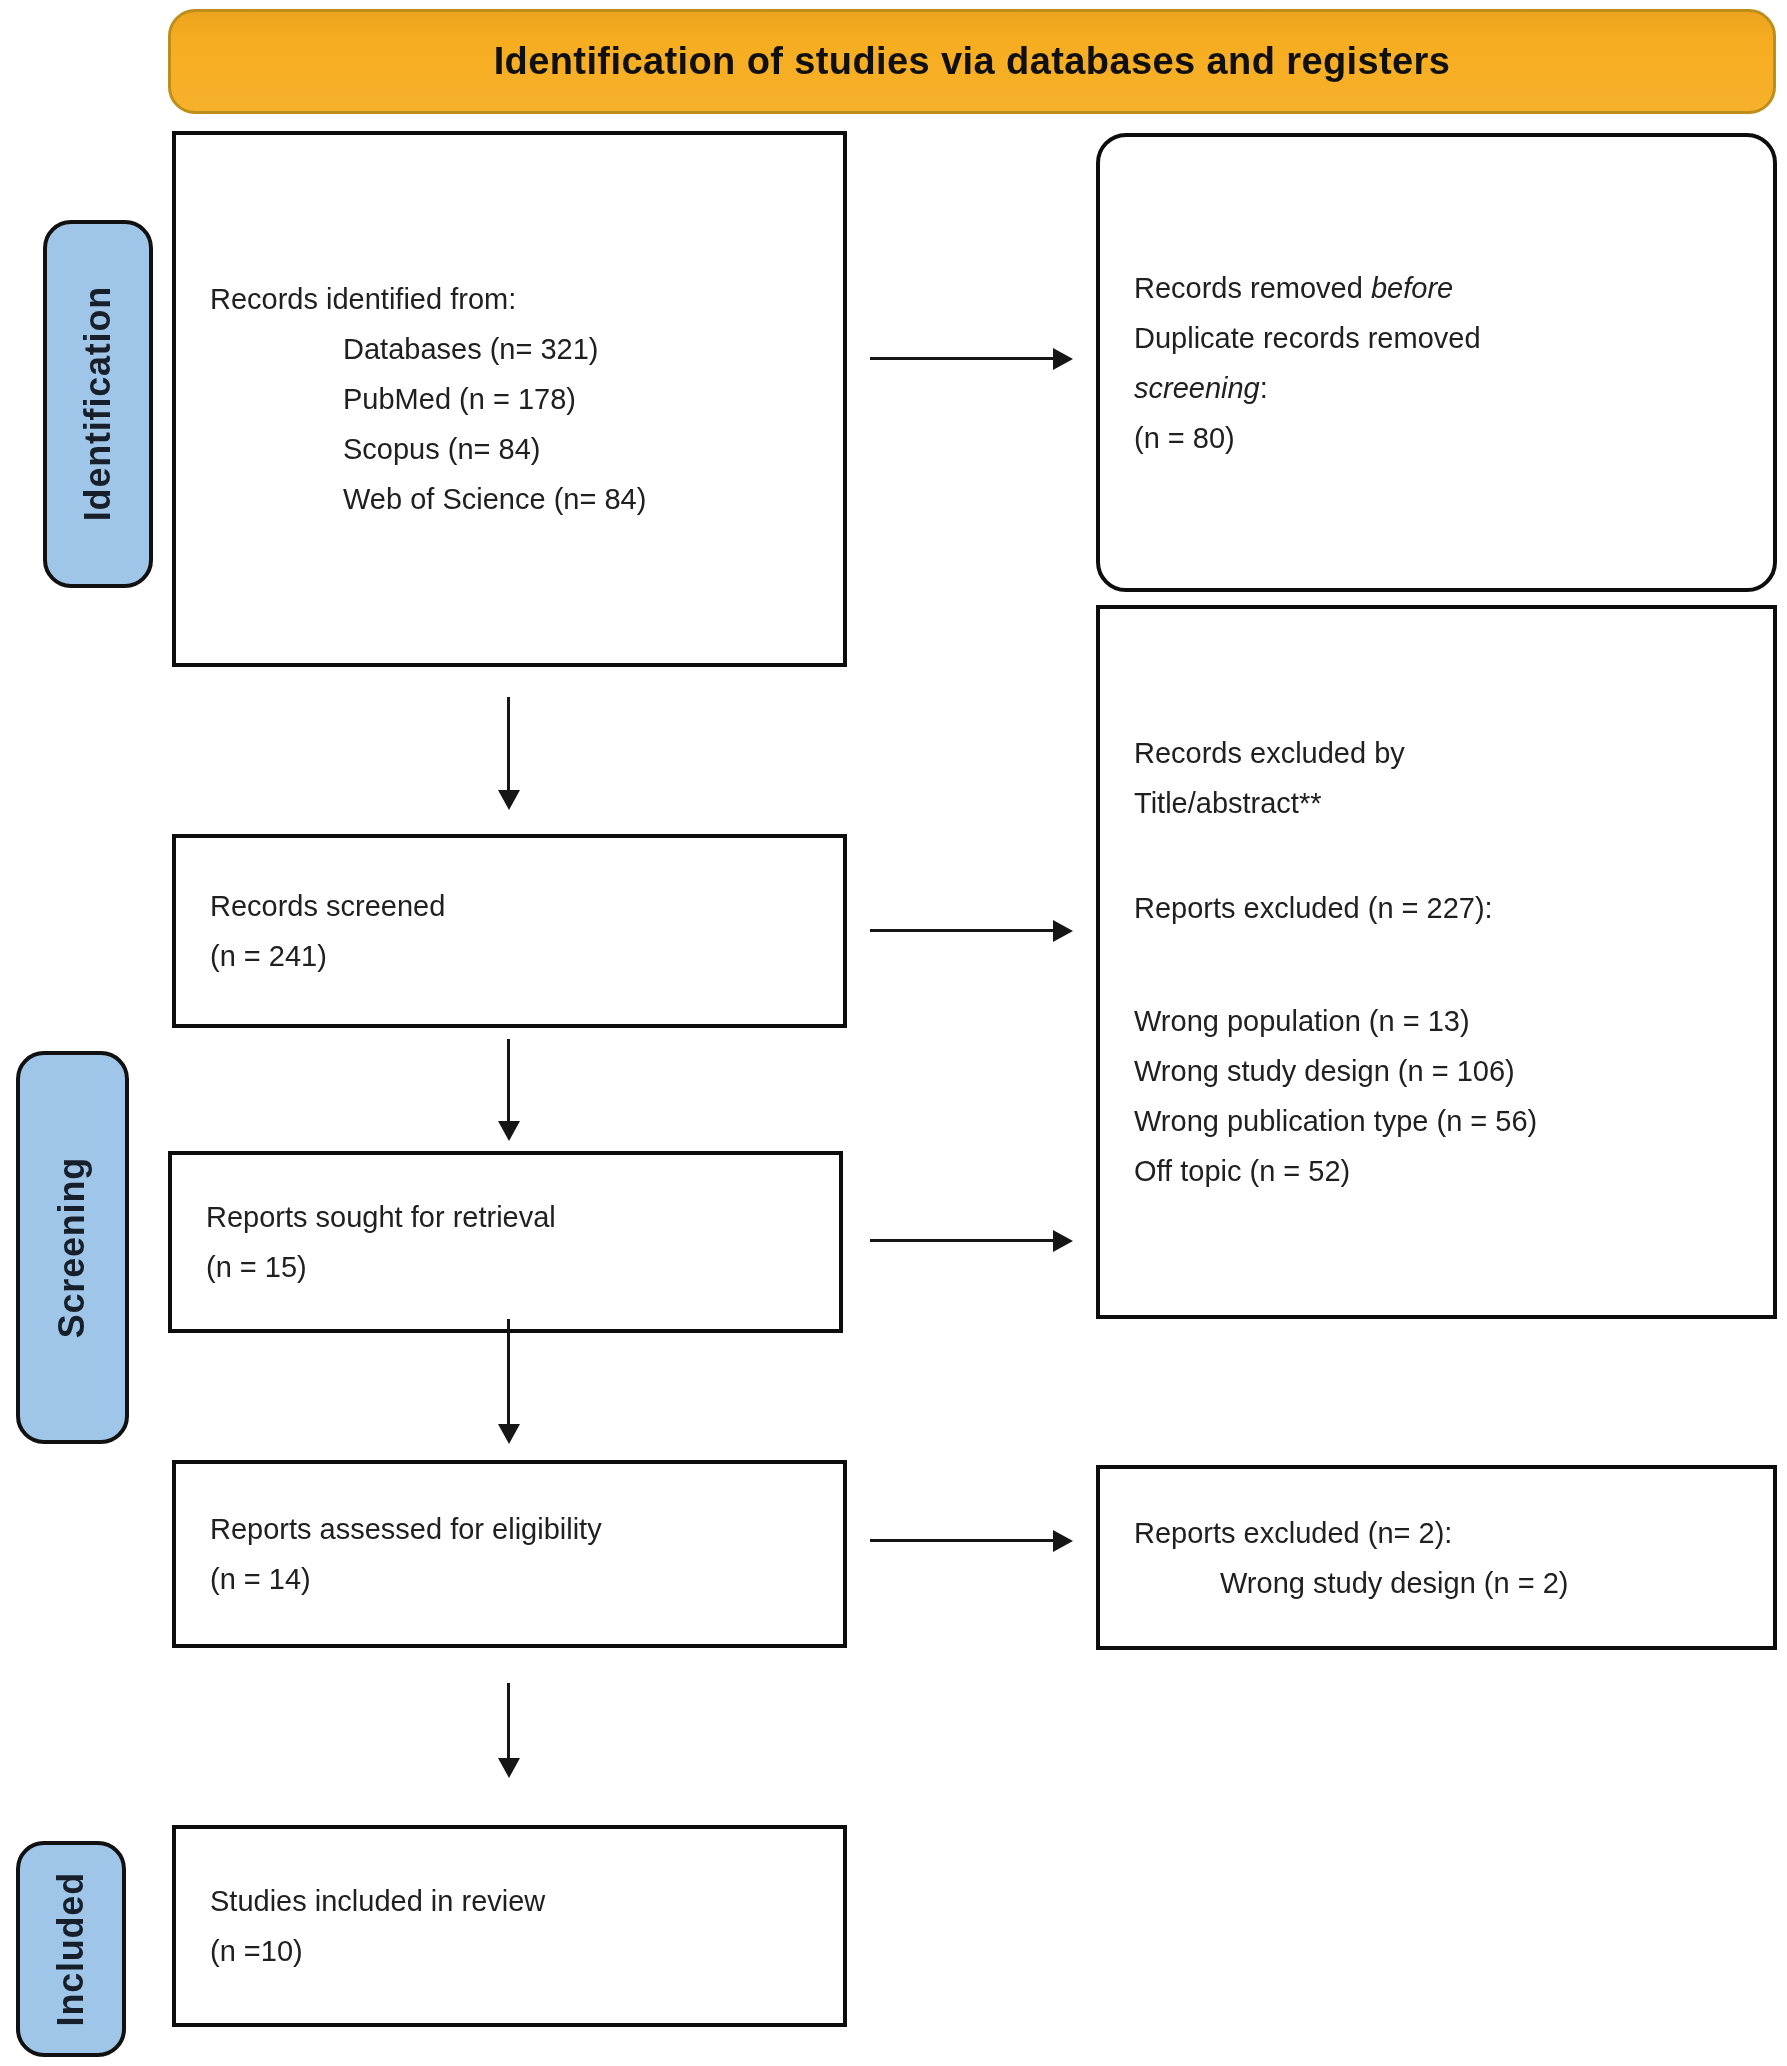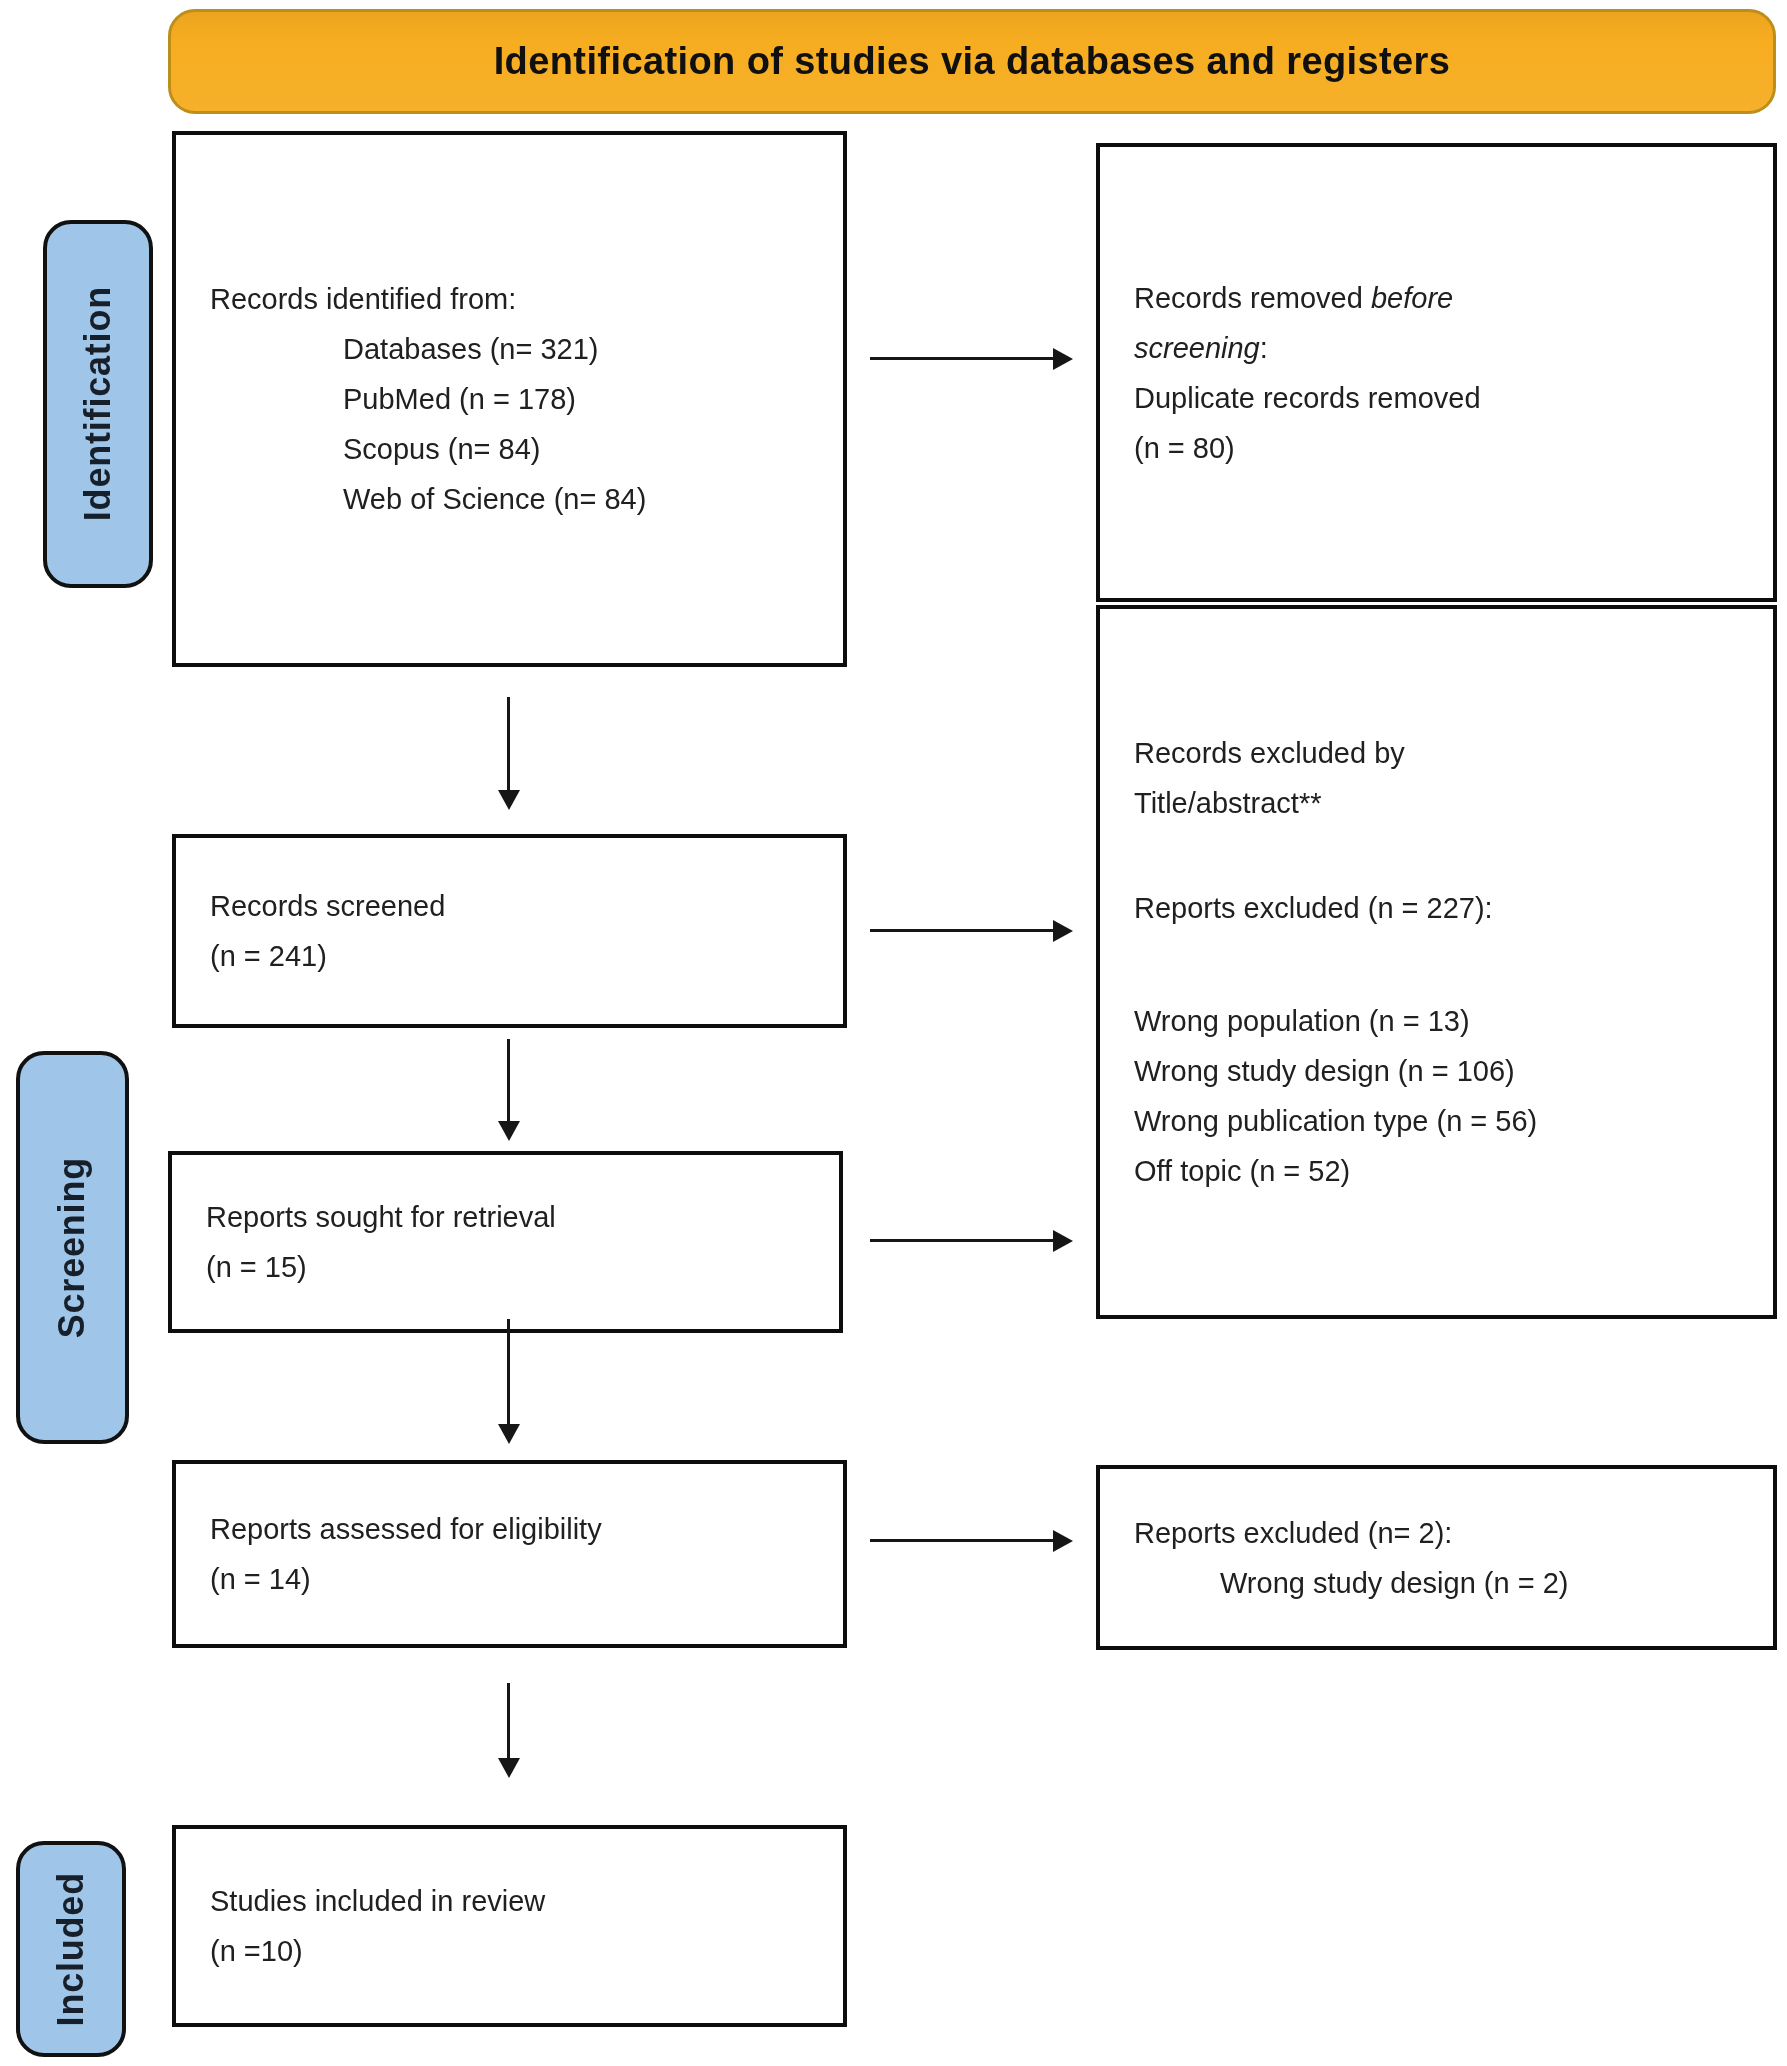--- a/index.html
+++ b/index.html
@@ -88,21 +88,21 @@
   .indent-sm{ padding-left: 86px; }
   .it { font-style: italic; }
   .spacer-sm { height: 55px; }
   .spacer-md { height: 63px; }
 
   #box-records-identified { left: 172px;  top: 131px;  width: 675px; height: 536px; }
   #box-records-screened   { left: 172px;  top: 834px; width: 675px; height: 194px; }
   #box-reports-sought     { left: 168px;  top: 1151px; width: 675px; height: 182px; }
   #box-reports-assessed   { left: 172px;  top: 1460px; width: 675px; height: 188px; }
   #box-studies-included   { left: 172px;  top: 1825px; width: 675px; height: 202px; }
-  #box-records-removed    { left: 1096px; top: 143px;  width: 681px; height: 459px; }
+  #box-records-removed    { left: 1096px; top: 133px;  width: 681px; height: 459px; border-radius: 30px; }
   #box-records-excluded   { left: 1096px; top: 605px;  width: 681px; height: 714px; }
   #box-reports-excluded   { left: 1096px; top: 1465px; width: 681px; height: 185px; }
 
   
   .varrow {
     position: absolute;
     width: 25px;
   }
   .varrow .shaft {
     position: absolute;
@@ -209,22 +209,22 @@
   <div class="box" id="box-studies-included">
     <div class="content">
       <div class="line">Studies included in review</div>
       <div class="line">(n =10)</div>
     </div>
   </div>
 
   <div class="box" id="box-records-removed">
     <div class="content">
       <div class="line"><span>Records removed </span><span class="it">before</span></div>
+      <div class="line">Duplicate records removed</div>
       <div class="line"><span class="it">screening</span><span>:</span></div>
-      <div class="line">Duplicate records removed</div>
       <div class="line">(n = 80)</div>
     </div>
   </div>
 
   <div class="box" id="box-records-excluded">
     <div class="content">
       <div class="line">Records excluded by</div>
       <div class="line">Title/abstract**</div>
       <div class="spacer-sm"></div>
       <div class="line">Reports excluded (n = 227):</div>

